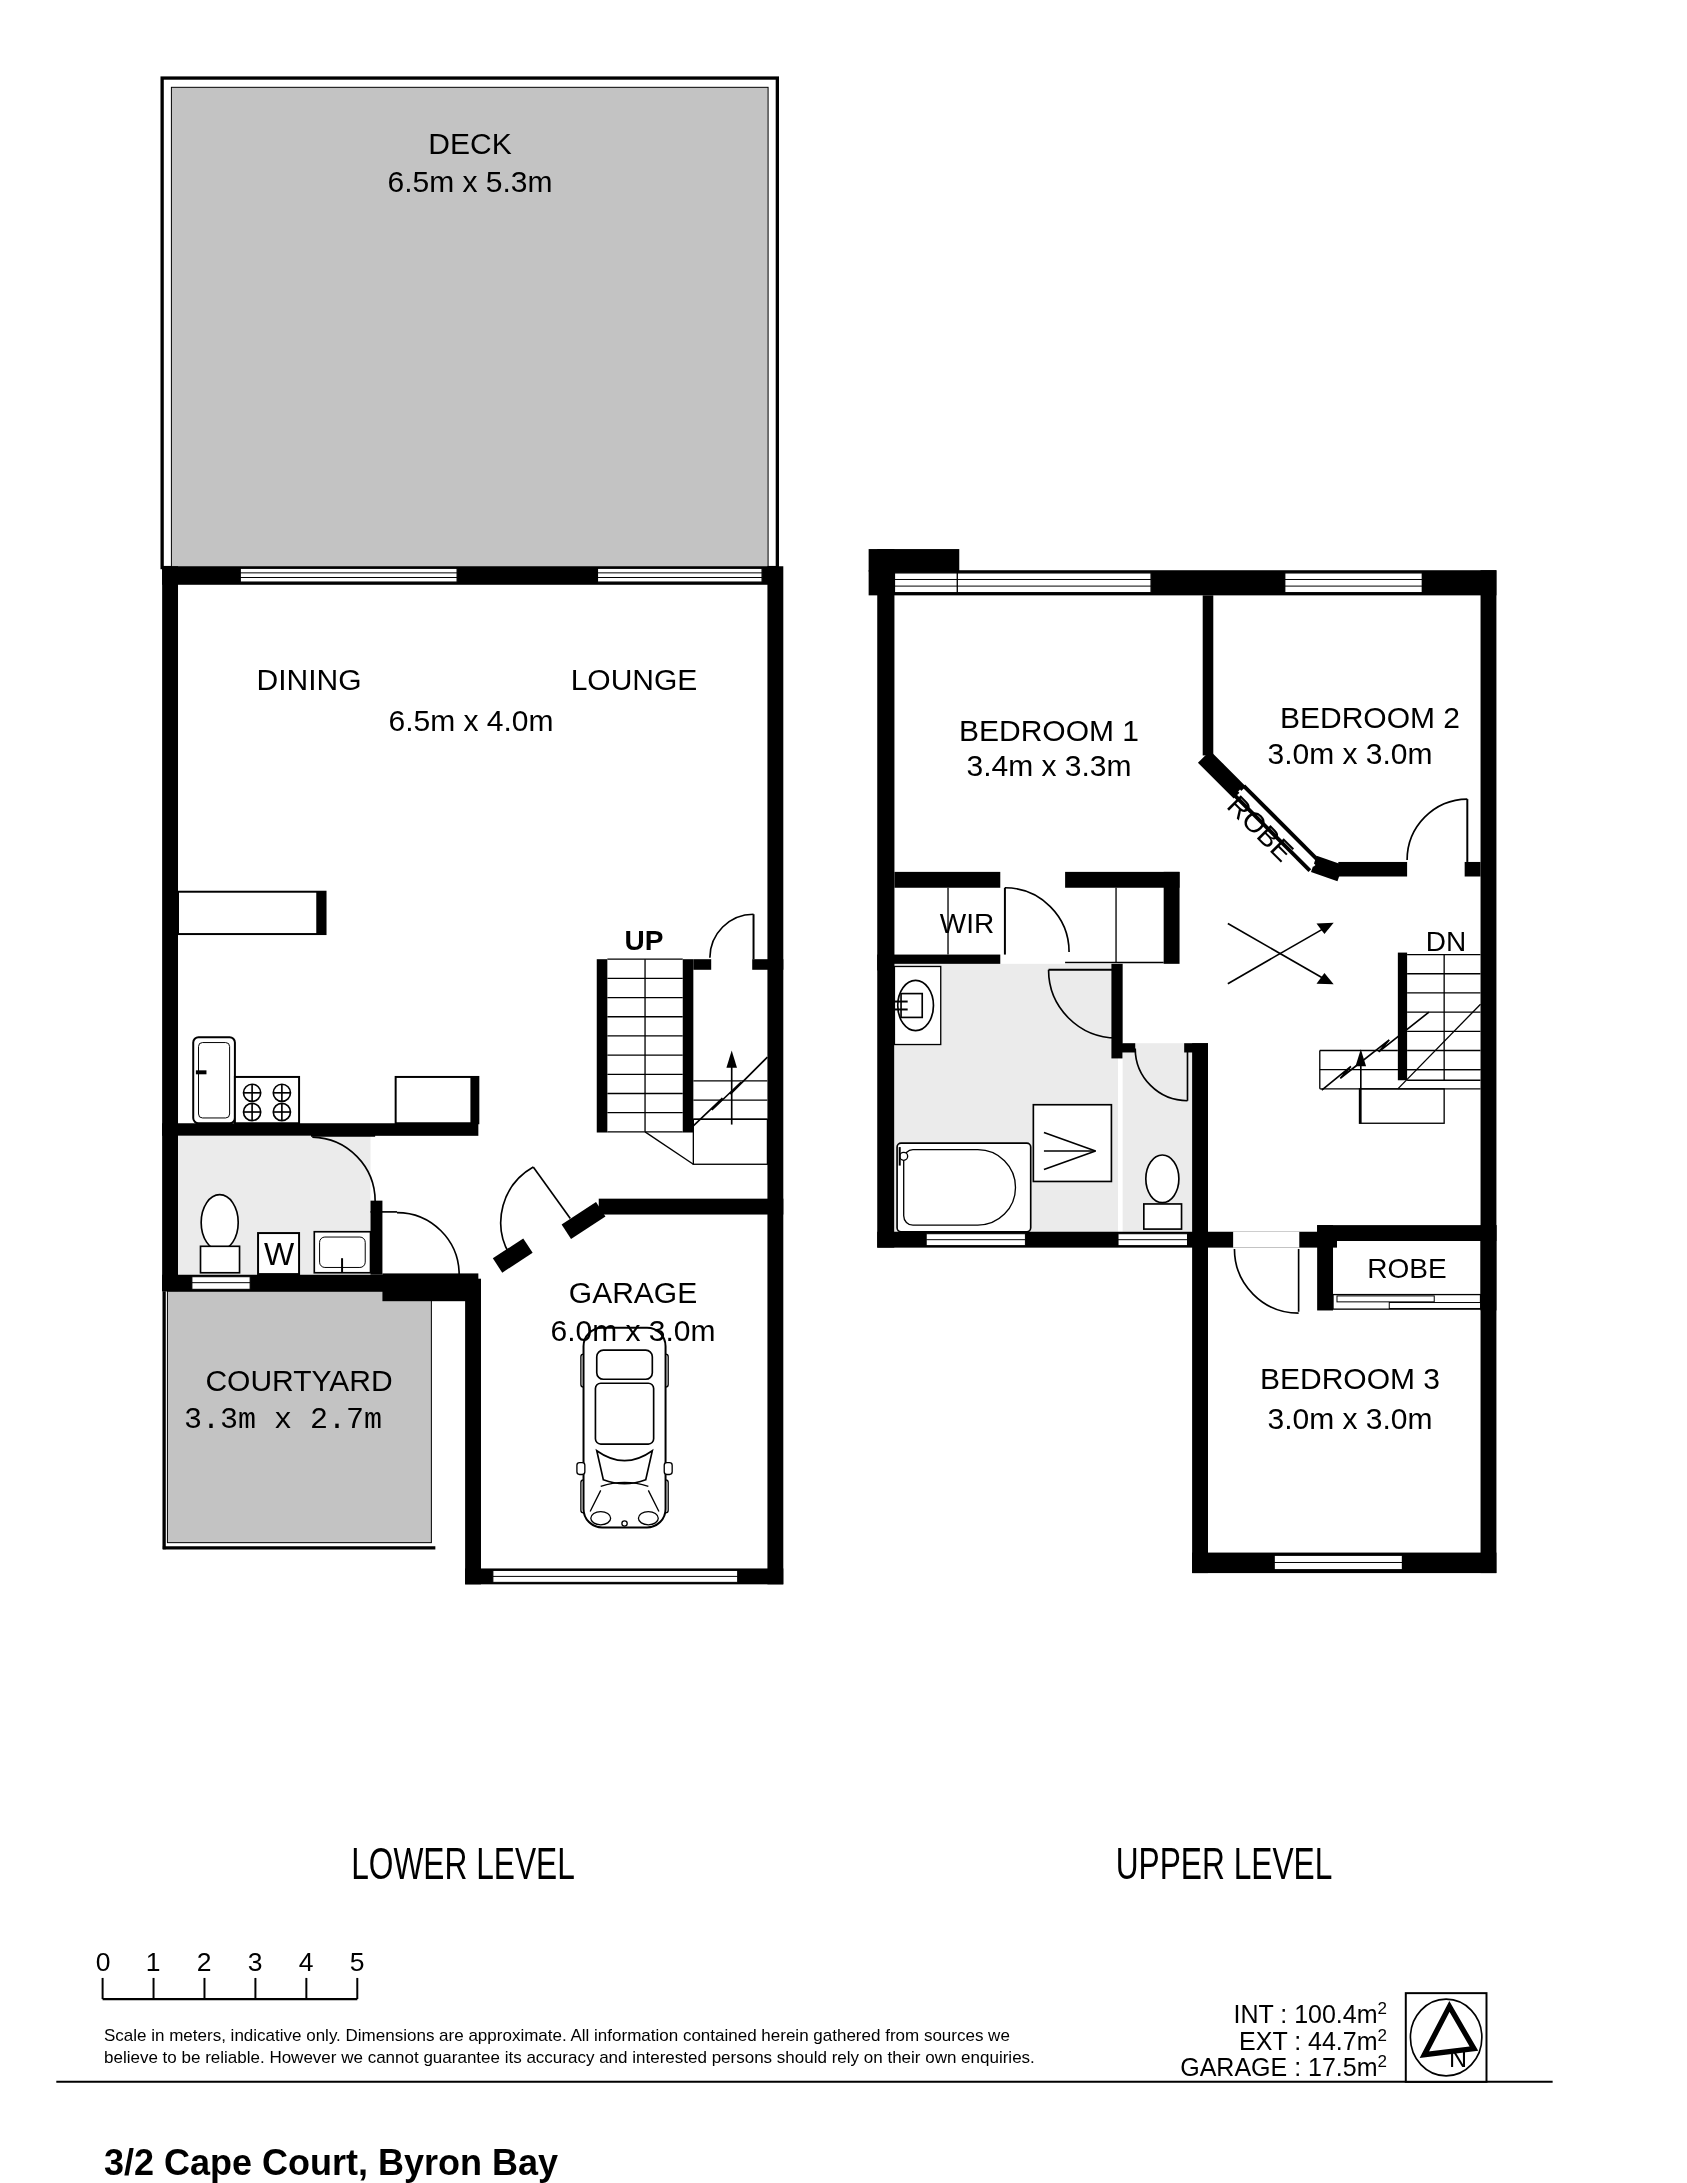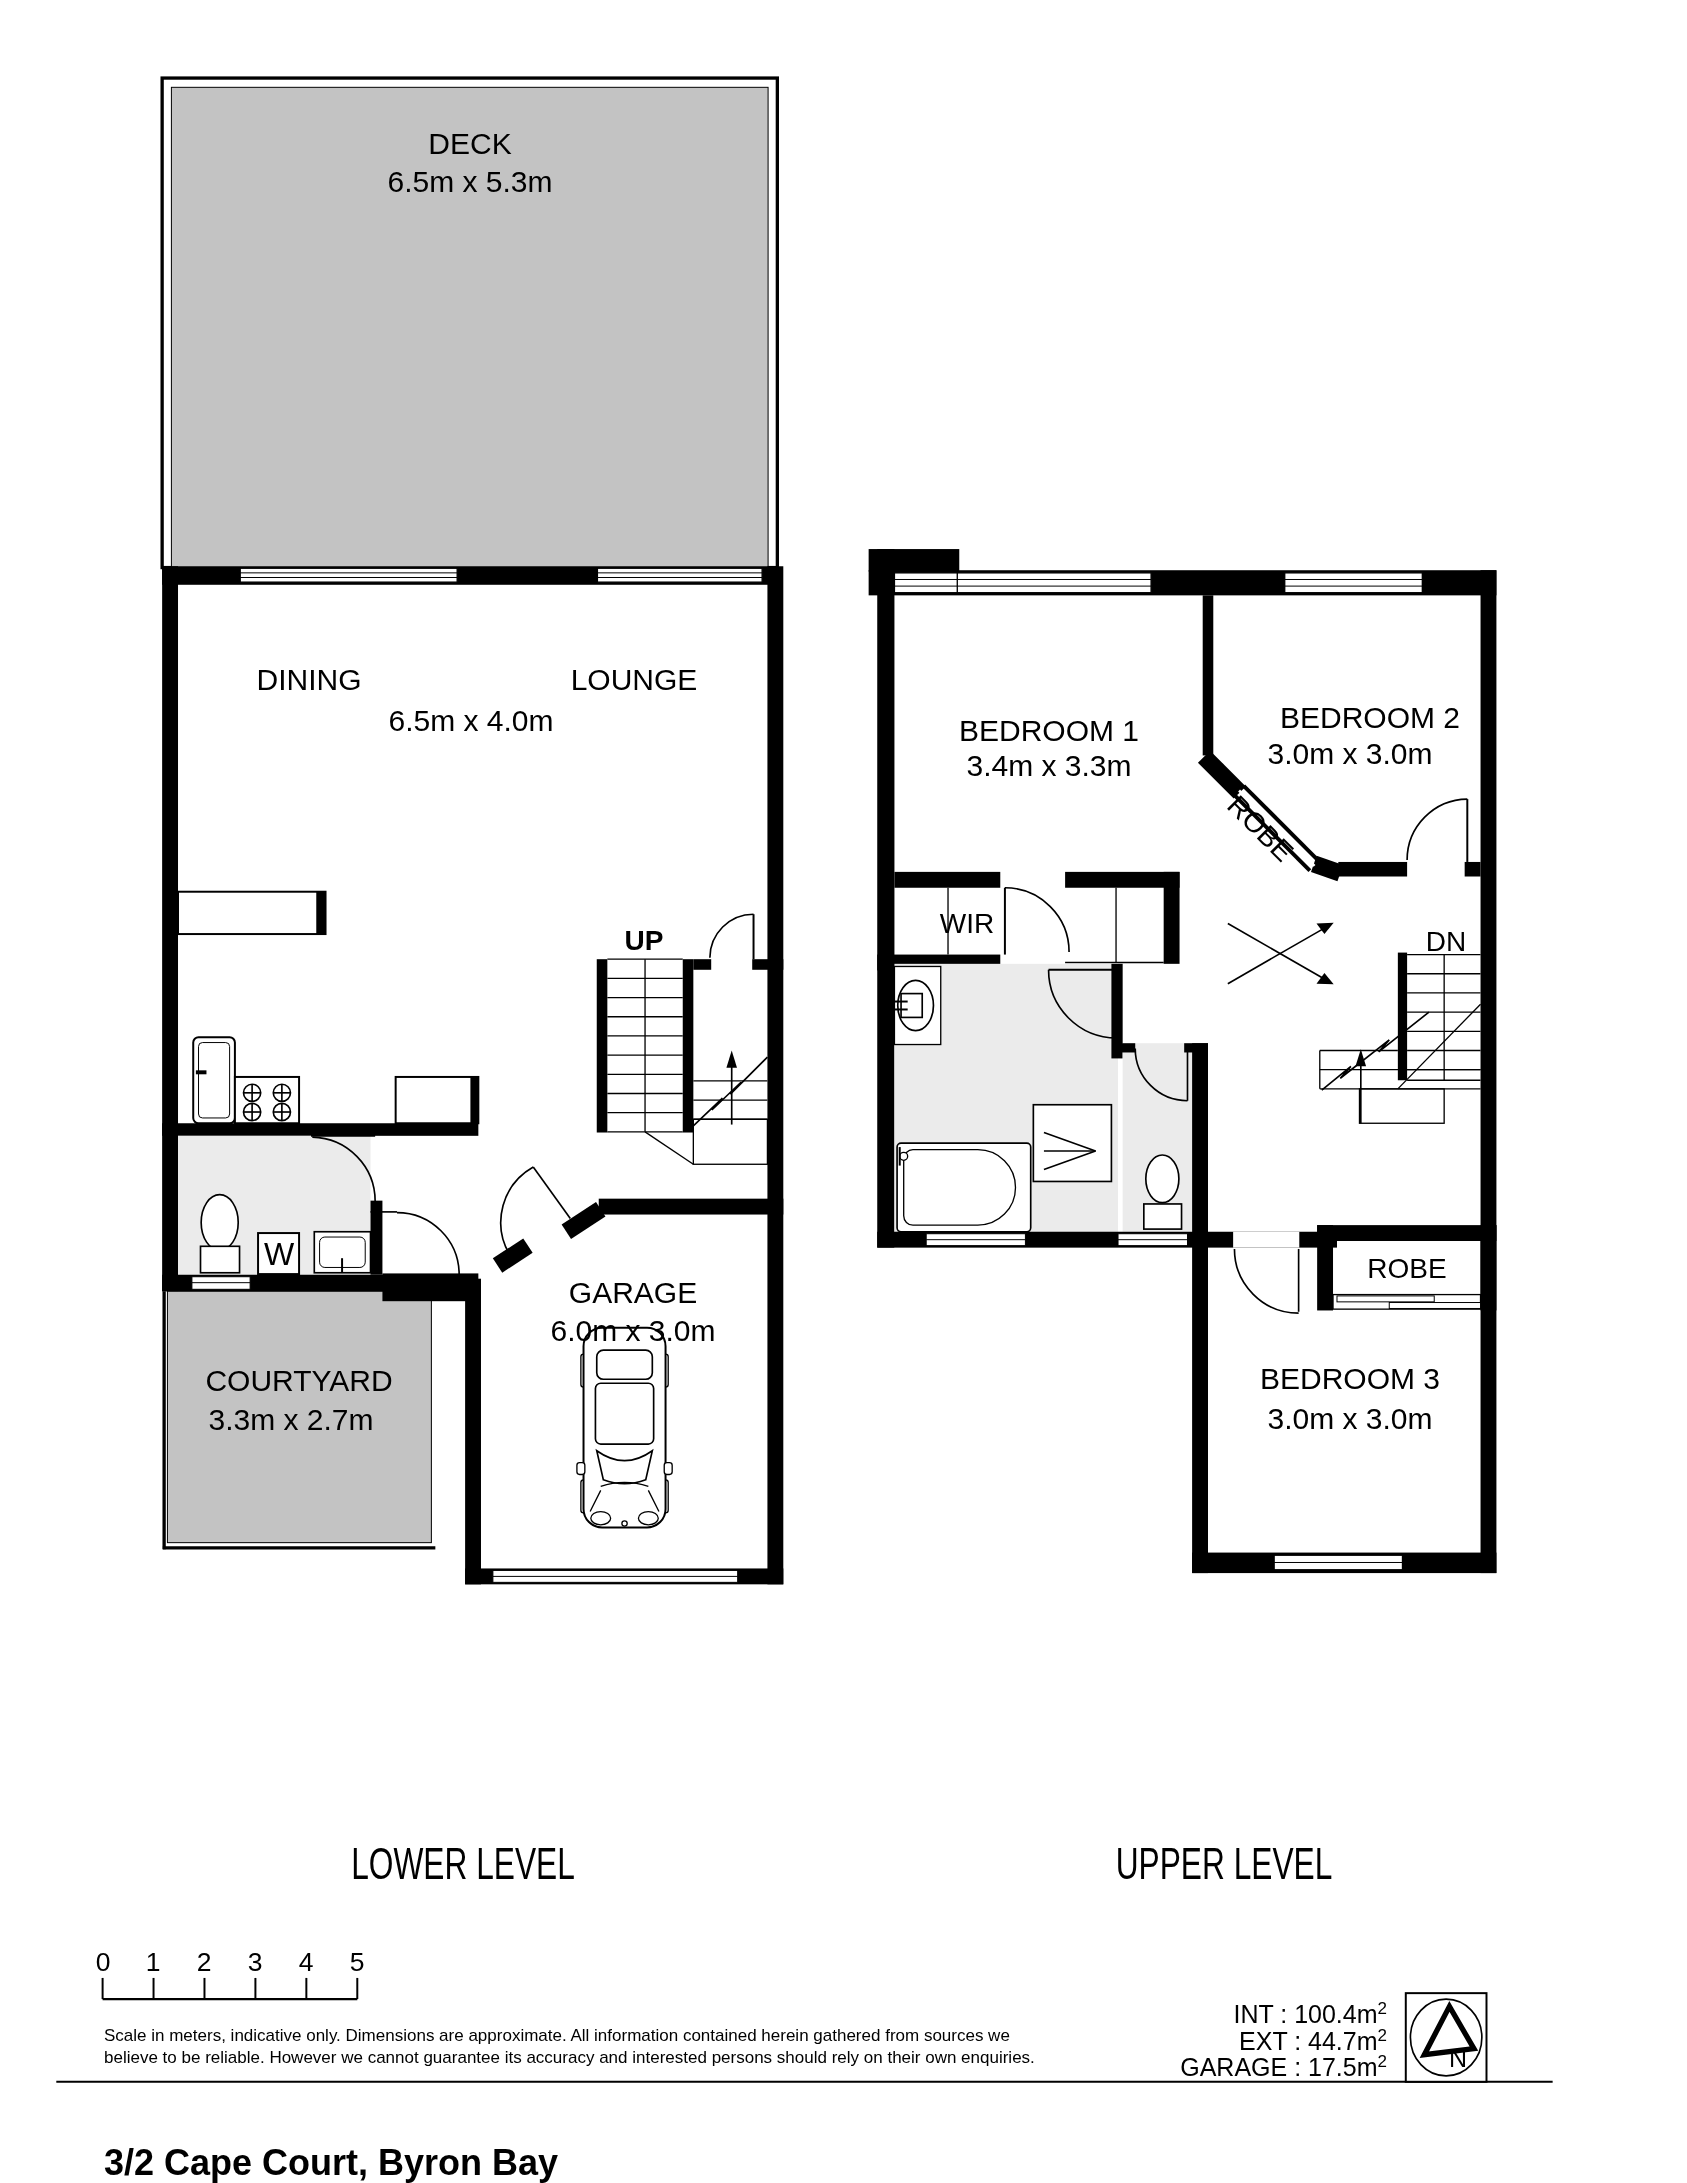--- a/index.html
+++ b/index.html
@@ -304,21 +304,21 @@
 
   <div class="lbl" style="left:470px;top:144px;">DECK</div>
   <div class="lbl" style="left:470px;top:182px;">6.5m x 5.3m</div>
   <div class="lbl" style="left:309px;top:680px;">DINING</div>
   <div class="lbl" style="left:634px;top:680px;">LOUNGE</div>
   <div class="lbl" style="left:471px;top:721px;">6.5m x 4.0m</div>
   <div class="lbl small" style="left:644px;top:941px;font-weight:bold;">UP</div>
   <div class="lbl" style="left:633px;top:1293px;text-align:center;">GARAGE</div>
   <div class="lbl" style="left:633px;top:1331px;">6.0m x 3.0m</div>
   <div class="lbl" style="left:299px;top:1381px;">COURTYARD</div>
-  <div class="lbl" style="left:291px;top:1420px;">3.3m x 2.7m</div>
+  <div class="lbl" style="left:283px;top:1420px;font-family:Liberation Mono, monospace;">3.3m x 2.7m</div>
   <div class="lbl" style="left:279px;top:1254px;font-size:32px;">W</div>
 
   <div class="lbl" style="left:1049px;top:731px;">BEDROOM 1</div>
   <div class="lbl" style="left:1049px;top:766px;">3.4m x 3.3m</div>
   <div class="lbl" style="left:1350px;top:718px;margin-left:20px;">BEDROOM 2</div>
   <div class="lbl" style="left:1350px;top:754px;">3.0m x 3.0m</div>
   <div class="lbl small rot45" style="left:1260px;top:829px;">ROBE</div>
   <div class="lbl small" style="left:967px;top:924px;">WIR</div>
   <div class="lbl small" style="left:1446px;top:942px;">DN</div>
   <div class="lbl small" style="left:1407px;top:1269px;">ROBE</div>

